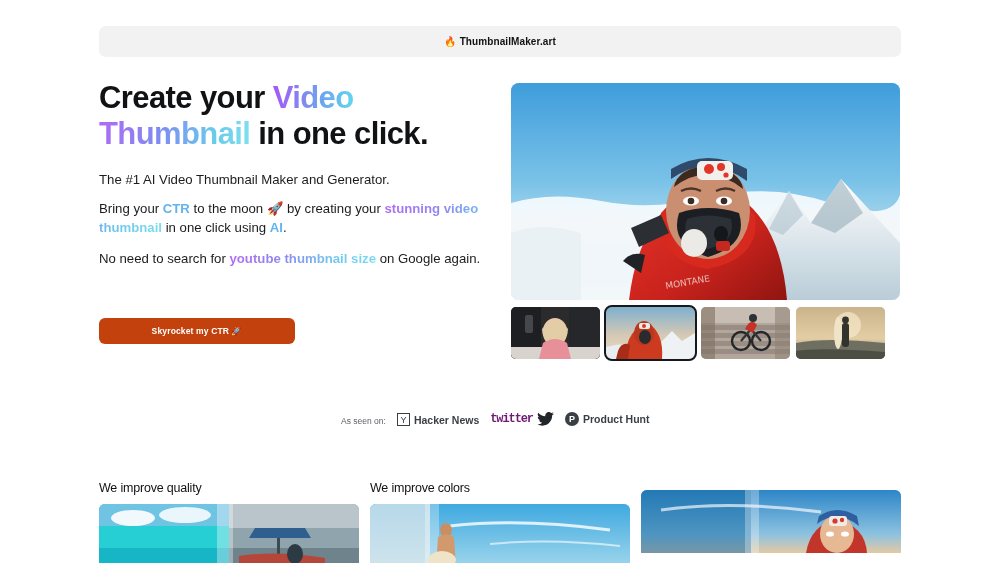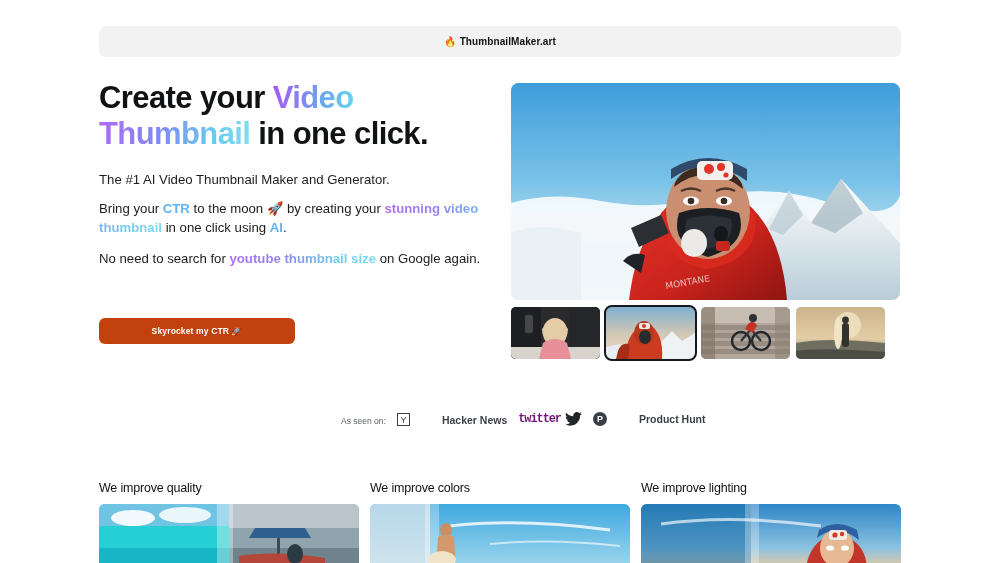--- a/index.html
+++ b/index.html
@@ -95,21 +95,21 @@
     position: absolute; left: 341px; top: 412px;
     display: flex; align-items: flex-end; gap: 11px;
   }
   .seen-label { font-size: 8.5px; color: #5d6167; }
   .logo { display: flex; align-items: center; gap: 4px; }
   .hn-box {
     width: 13px; height: 13px; border: 1.3px solid #3a3f45;
     display: flex; align-items: center; justify-content: center;
     font-size: 9px; color: #3a3f45; font-weight: 500;
   }
-  .logo-text { font-size: 10.5px; font-weight: bold; color: #3a3f45; margin-left: 28px; }
+  .logo-text { font-size: 10.5px; font-weight: bold; color: #3a3f45; }
   .tw-word {
     font-size: 12px; font-weight: bold; color: #701a75;
     letter-spacing: -1.1px; font-family: Liberation Mono, monospace;
   }
   .ph-circle {
     width: 14px; height: 14px; border-radius: 50%;
     background: #3a3f45; color: #fff; font-size: 9px; font-weight: bold;
     display: flex; align-items: center; justify-content: center;
   }
 
@@ -341,21 +341,20 @@
           <path d="M120 40 Q180 34 250 42" stroke="#ffffff" stroke-width="2" fill="none" opacity=".6"></path>
           <rect x="55" y="0" width="14" height="63" fill="#ffffff" opacity=".3"></rect>
           <ellipse cx="76" cy="26" rx="6" ry="7" fill="#c98f63"></ellipse>
           <path d="M68 33 Q76 28 84 33 L86 63 L66 63 Z" fill="#d29a6c"></path>
           <ellipse cx="72" cy="56" rx="14" ry="9" fill="#efe4c8"></ellipse>
         </svg>
       </div>
     </div>
 
     <div class="feat">
-      <h3>We improve lighting</h3>
       <div class="feat-img">
         <svg viewBox="0 0 260 63" preserveAspectRatio="none">
           <defs>
               <linearGradient id="fl" x1="0" y1="0" x2="0" y2="1">
             <stop offset="0%" stop-color="#2d86c8"></stop>
                 <stop offset="70%" stop-color="#8cc2e0"></stop>
             <stop offset="100%" stop-color="#e3c9a4"></stop>
               </linearGradient>
             </defs>
           <rect width="260" height="63" fill="url(#fl)"></rect>

